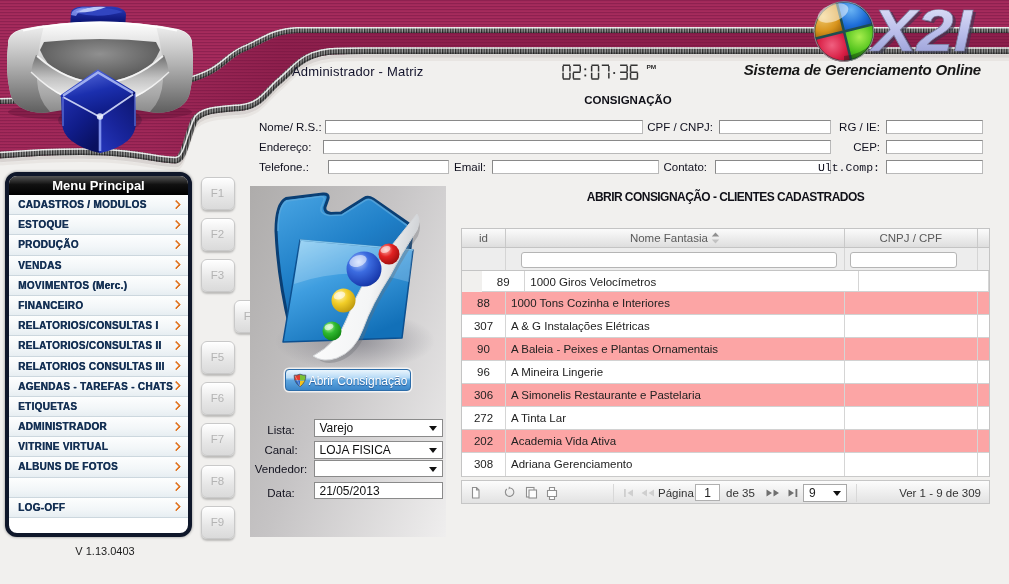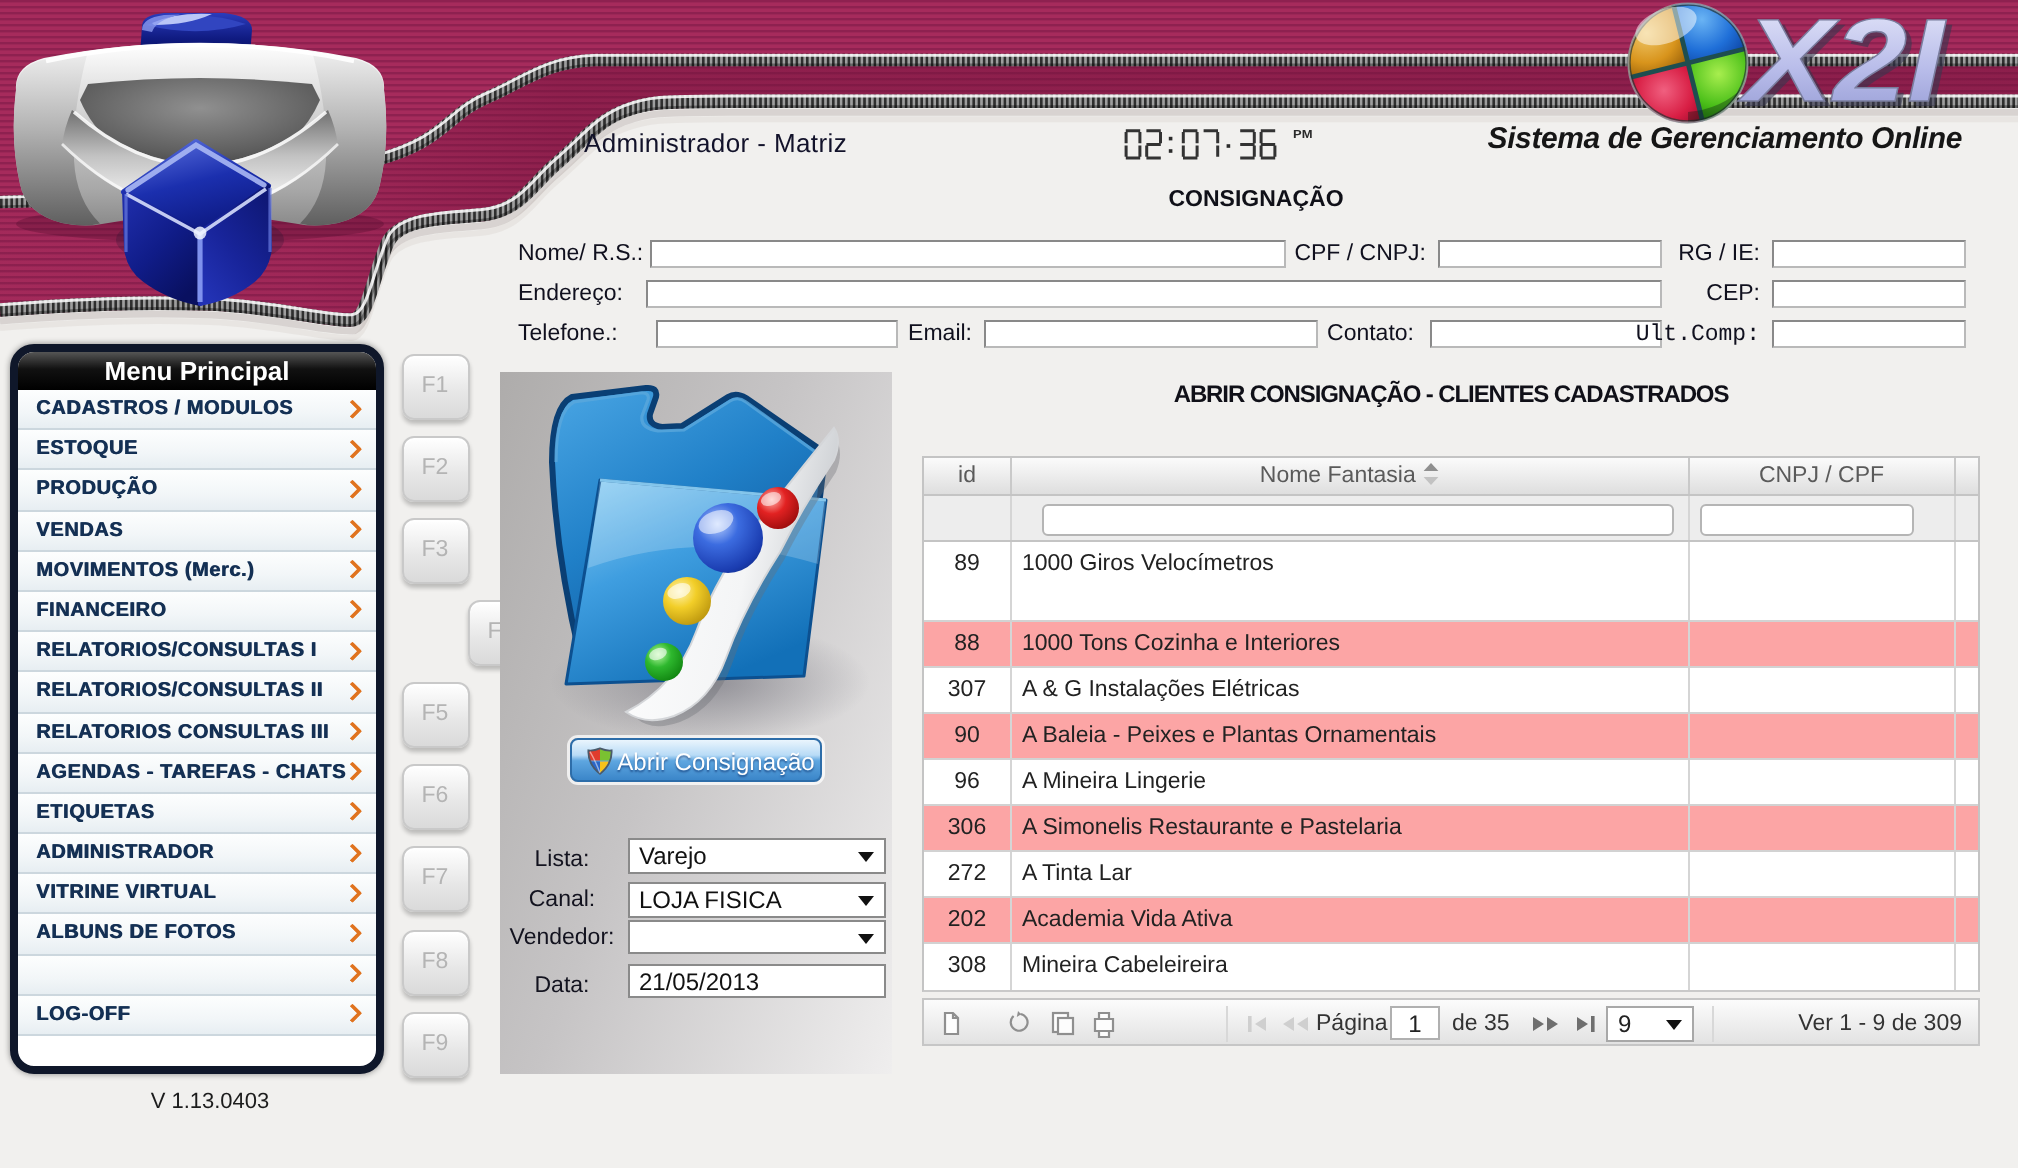--- a/index.html
+++ b/index.html
@@ -439,21 +439,21 @@
     <div style="width:339px;border-right:1px solid #d5d5d5;position:relative;">
         <div style="position:absolute;left:15px;top:3.5px;width:316px;height:16px;background:#fff;border:1px solid #b5b5b5;border-radius:3px;"></div>
       </div>
     <div style="width:132.5px;border-right:1px solid #d5d5d5;position:relative;">
         <div style="position:absolute;left:5px;top:3.5px;width:107px;height:16px;background:#fff;border:1px solid #b5b5b5;border-radius:3px;"></div>
       </div>
     <div style="flex:1;"></div>
   </div>
 
   <div id="rows" style="border:1px solid #c4c4c4;border-top:none;border-bottom:1px solid #c9c9c9;">
-    <div class="tr" style="height:40px;">
+    <div class="tr" style="height:21px;margin-left:20px;">
         <div class="td c">89</div>
         <div class="td n">1000 Giros Velocímetros</div>
         <div class="td e"></div>
         <div class="td x"></div>
       </div>
     <div class="tr alt">
         <div class="td c">88</div>
         <div class="td n">1000 Tons Cozinha e Interiores</div>
         <div class="td e"></div>
         <div class="td x"></div>
@@ -489,21 +489,21 @@
         <div class="td x"></div>
       </div>
     <div class="tr alt">
         <div class="td c">202</div>
         <div class="td n">Academia Vida Ativa</div>
         <div class="td e"></div>
         <div class="td x"></div>
       </div>
     <div class="tr">
         <div class="td c">308</div>
-        <div class="td n">Mineira Cabeleireira</div>
+        <div class="td n">Adriana Gerenciamento</div>
         <div class="td e"></div>
         <div class="td x"></div>
       </div>
   </div>
 
   <div style="position:relative;margin-top:3px;height:24px;background:linear-gradient(#fcfcfc,#e2e2e2);border:1px solid #c6c6c6;">
     <svg style="position:absolute;left:8px;top:5px" width="160" height="14" viewBox="0 0 160 14" id="pagericons">
       <g stroke="#8f8f8f" fill="none" stroke-width="1.1">
         <path d="M2.5,1.5 h4 l2.5,2.5 v8 h-6.5 z M6.5,1.5 v2.5 h2.5" fill="#fdfdfd"></path>
         <path d="M36.8,3 a4.2,4.2 0 1 0 3.4,-1"></path>

